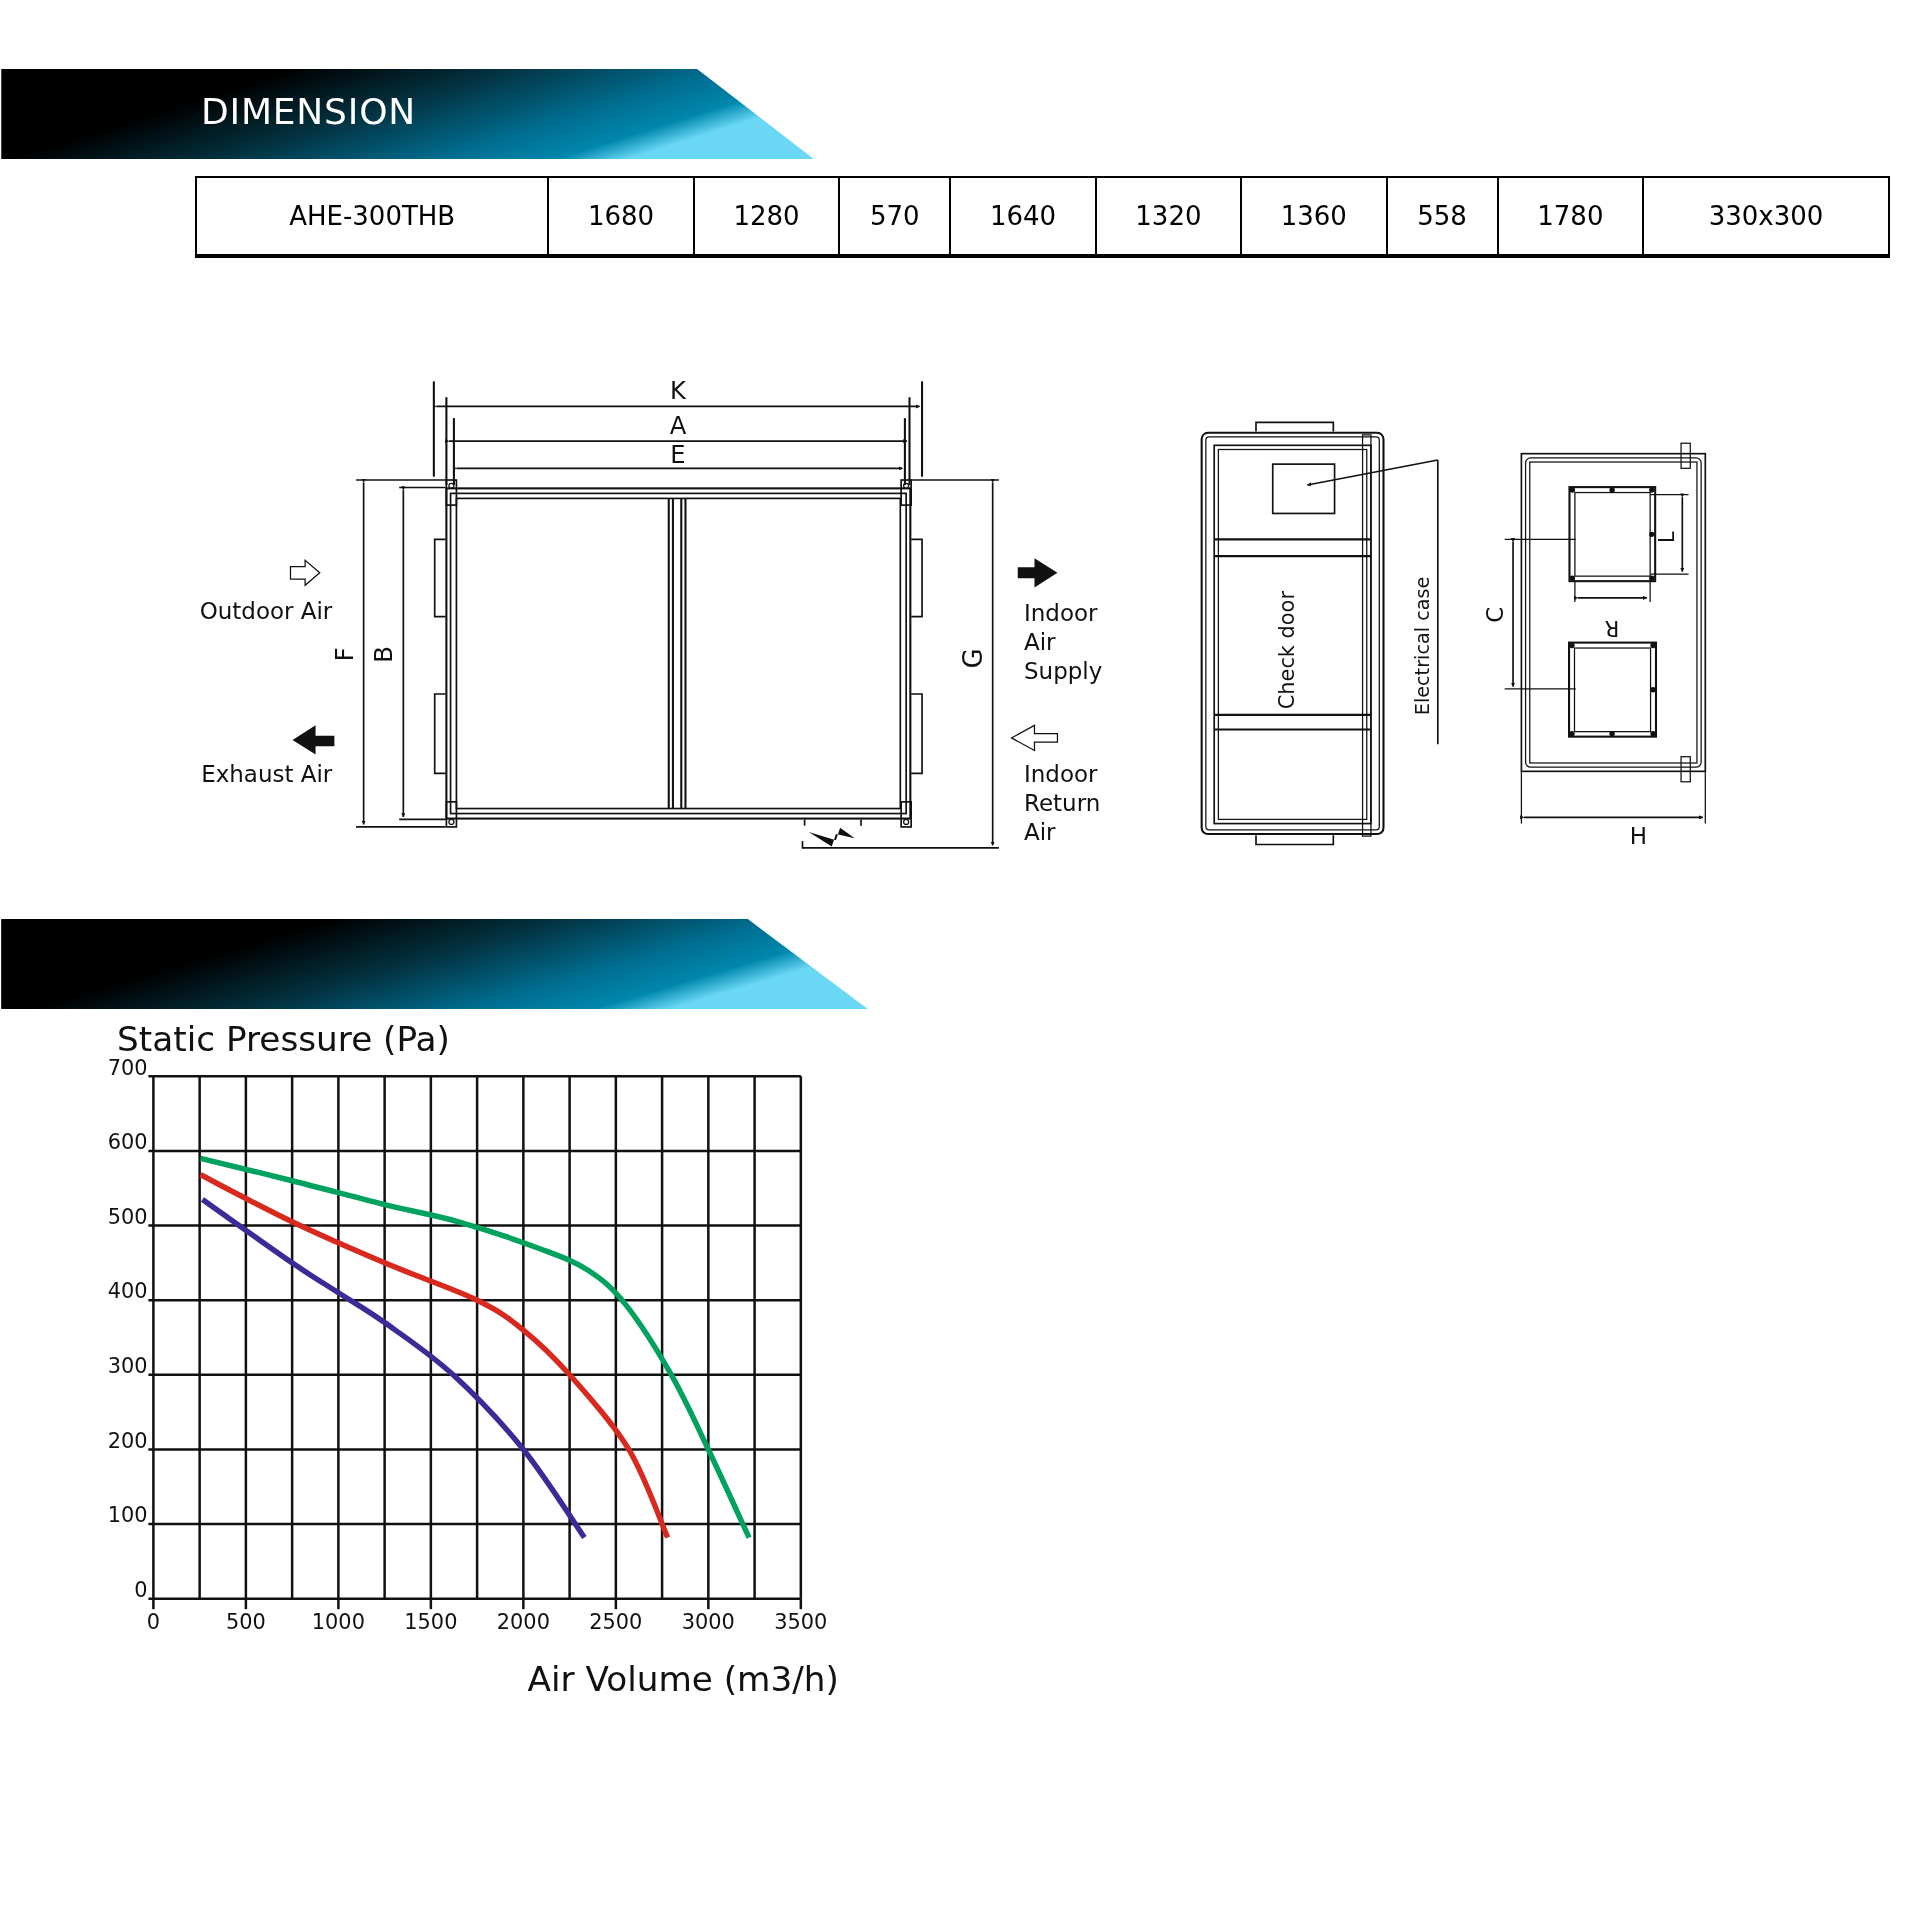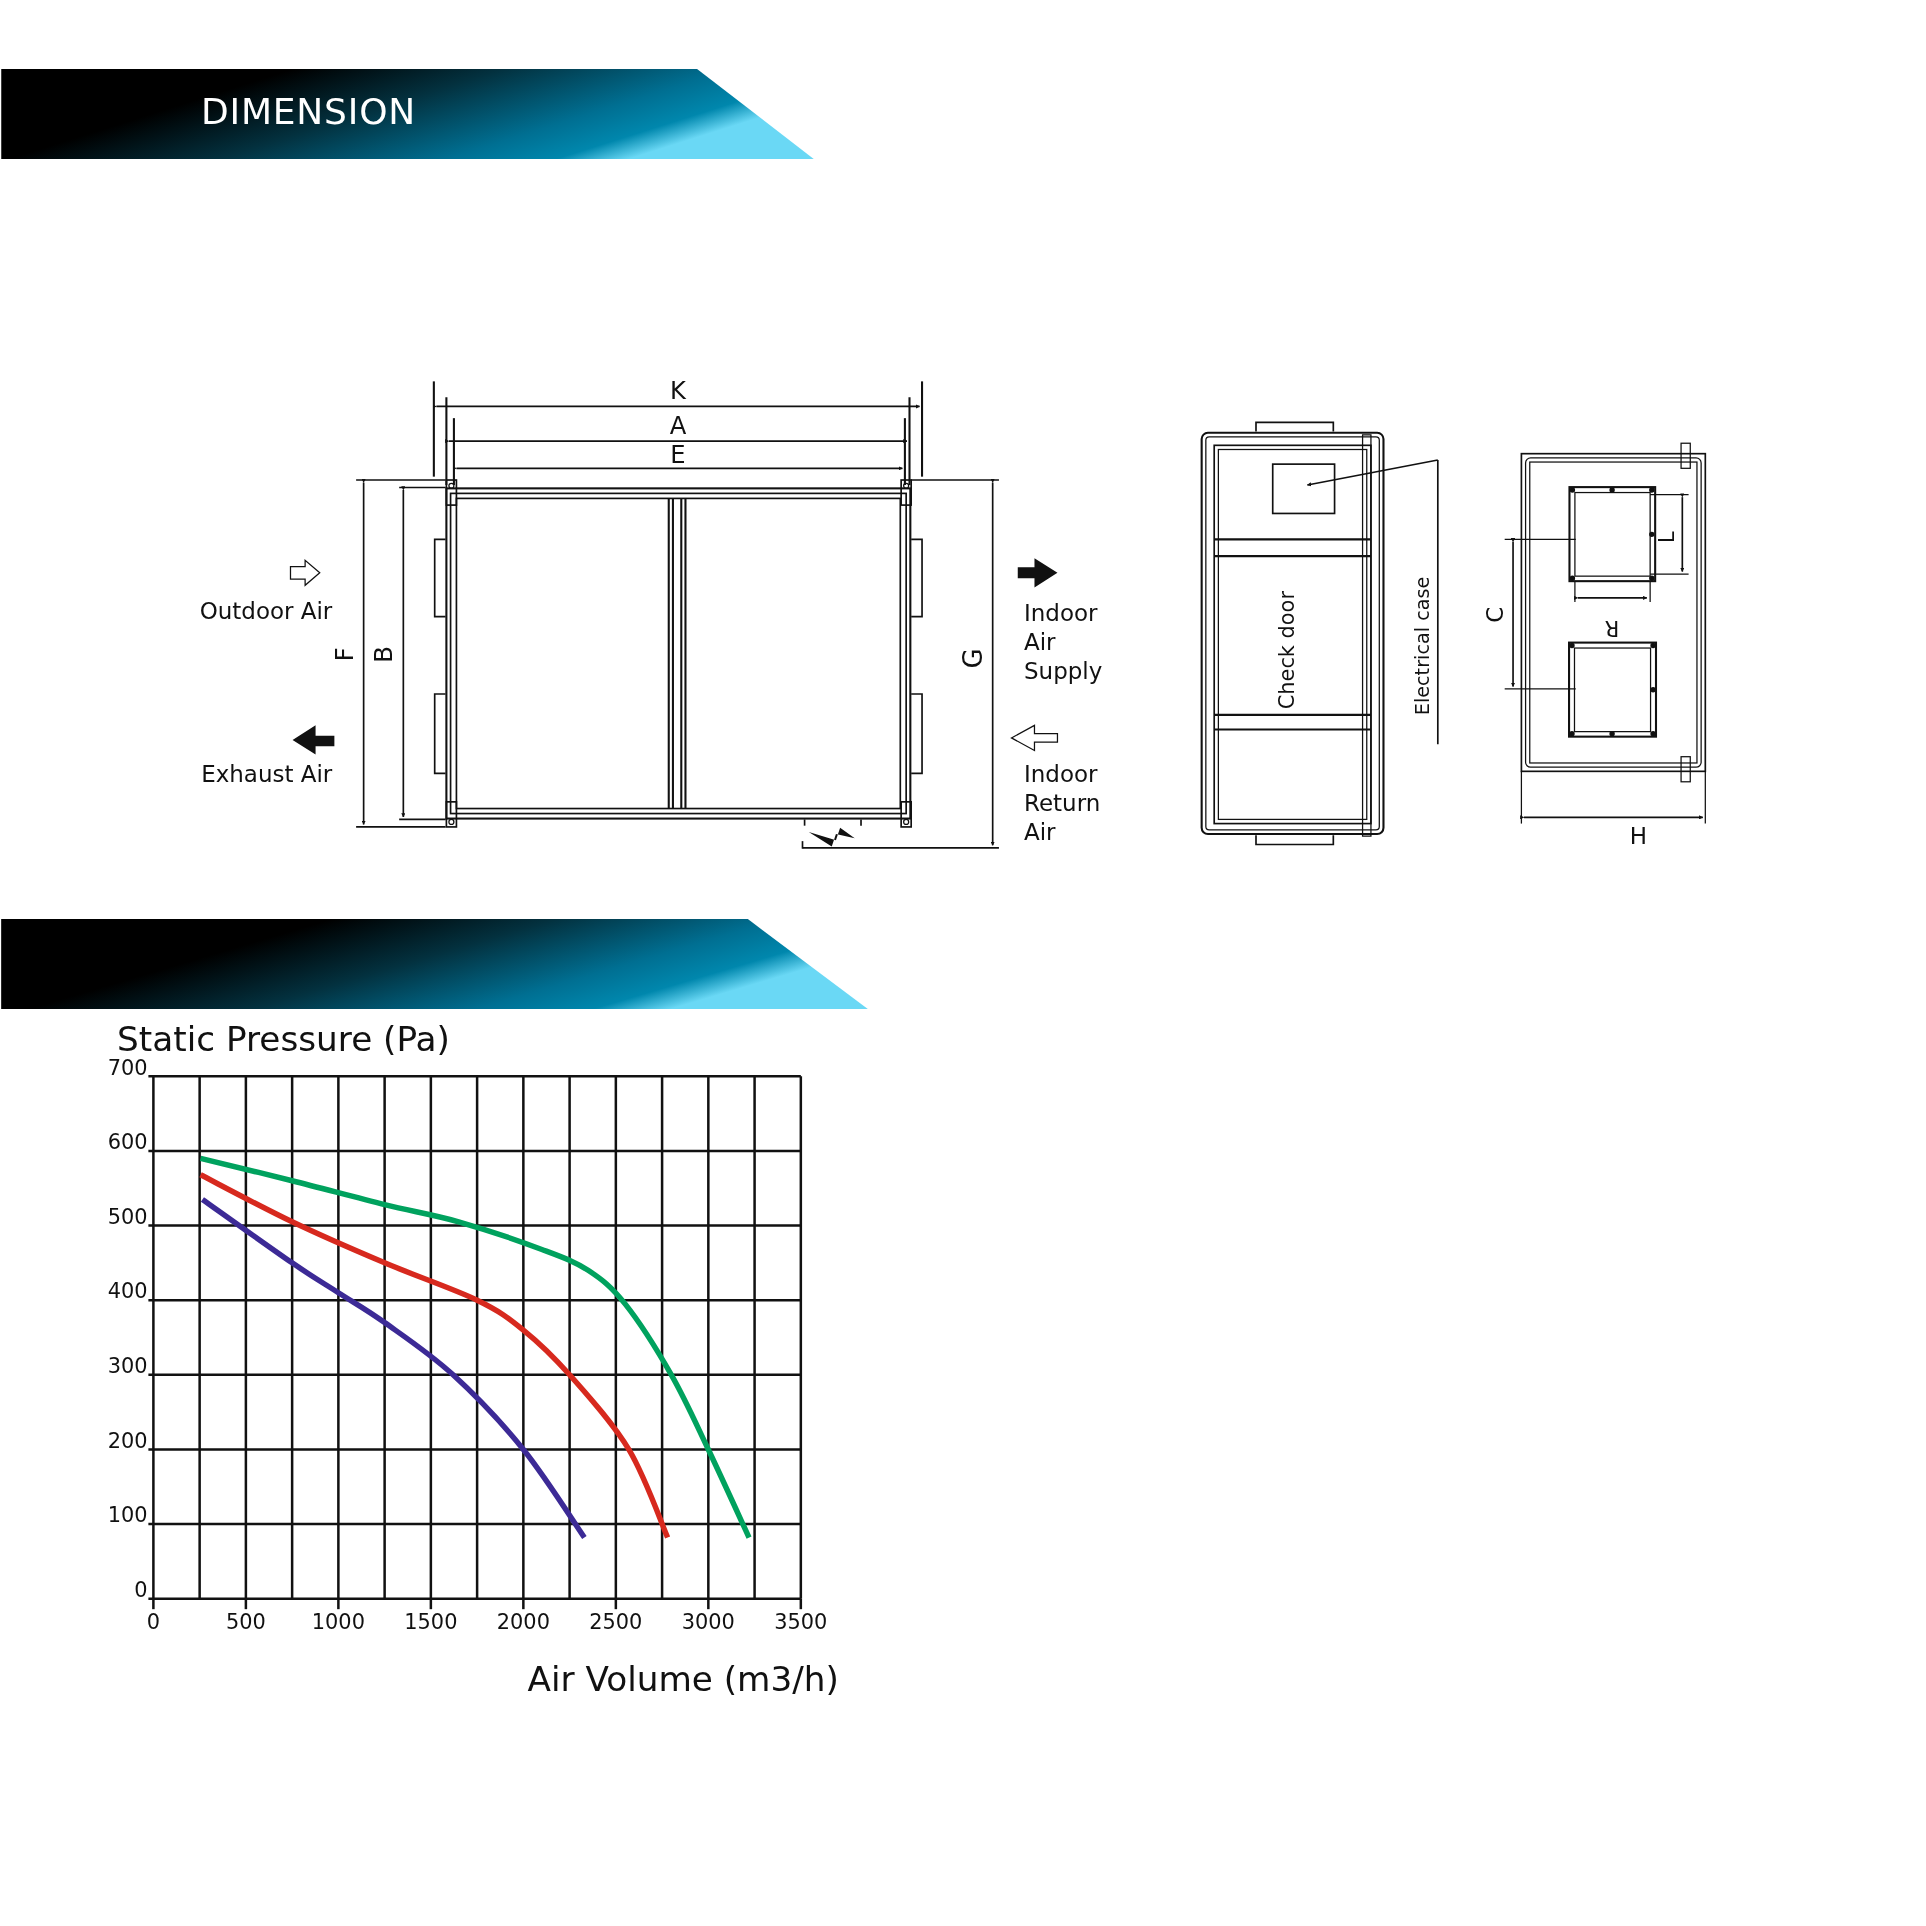--- a/index.html
+++ b/index.html
@@ -32,20 +32,32 @@
         <stop offset="1" stop-color="#6ad8f5"></stop>
       </linearGradient>
     </defs>
     <polygon points="0,0 1670,0 1950,216 0,216" fill="url(#bg1)"></polygon>
   </svg>
   <div class="banner-title" style="left:201px;top:22px;">DIMENSION</div>
 </div>
 
 <table class="dim">
   <tbody>
+  <tr class="row">
+    <td>AHE-300THB</td>
+    <td>1680</td>
+    <td>1280</td>
+    <td>570</td>
+    <td>1640</td>
+    <td>1320</td>
+    <td>1360</td>
+    <td>558</td>
+    <td>1780</td>
+    <td>330x300</td>
+  </tr>
 </tbody>
   </table>
 
 <svg class="drawing" width="1926" height="899" stroke="#111" fill="none" stroke-width="5" viewBox="0 0 4608 2150">
   <defs>
     <marker id="arr" markerWidth="10" markerHeight="10" refX="9" refY="5" orient="auto" markerUnits="userSpaceOnUse" viewBox="0 0 10 10">
       <path d="M0,0 L10,5 L0,10 z" fill="#111" stroke="none"></path>
     </marker>
   </defs>
 

